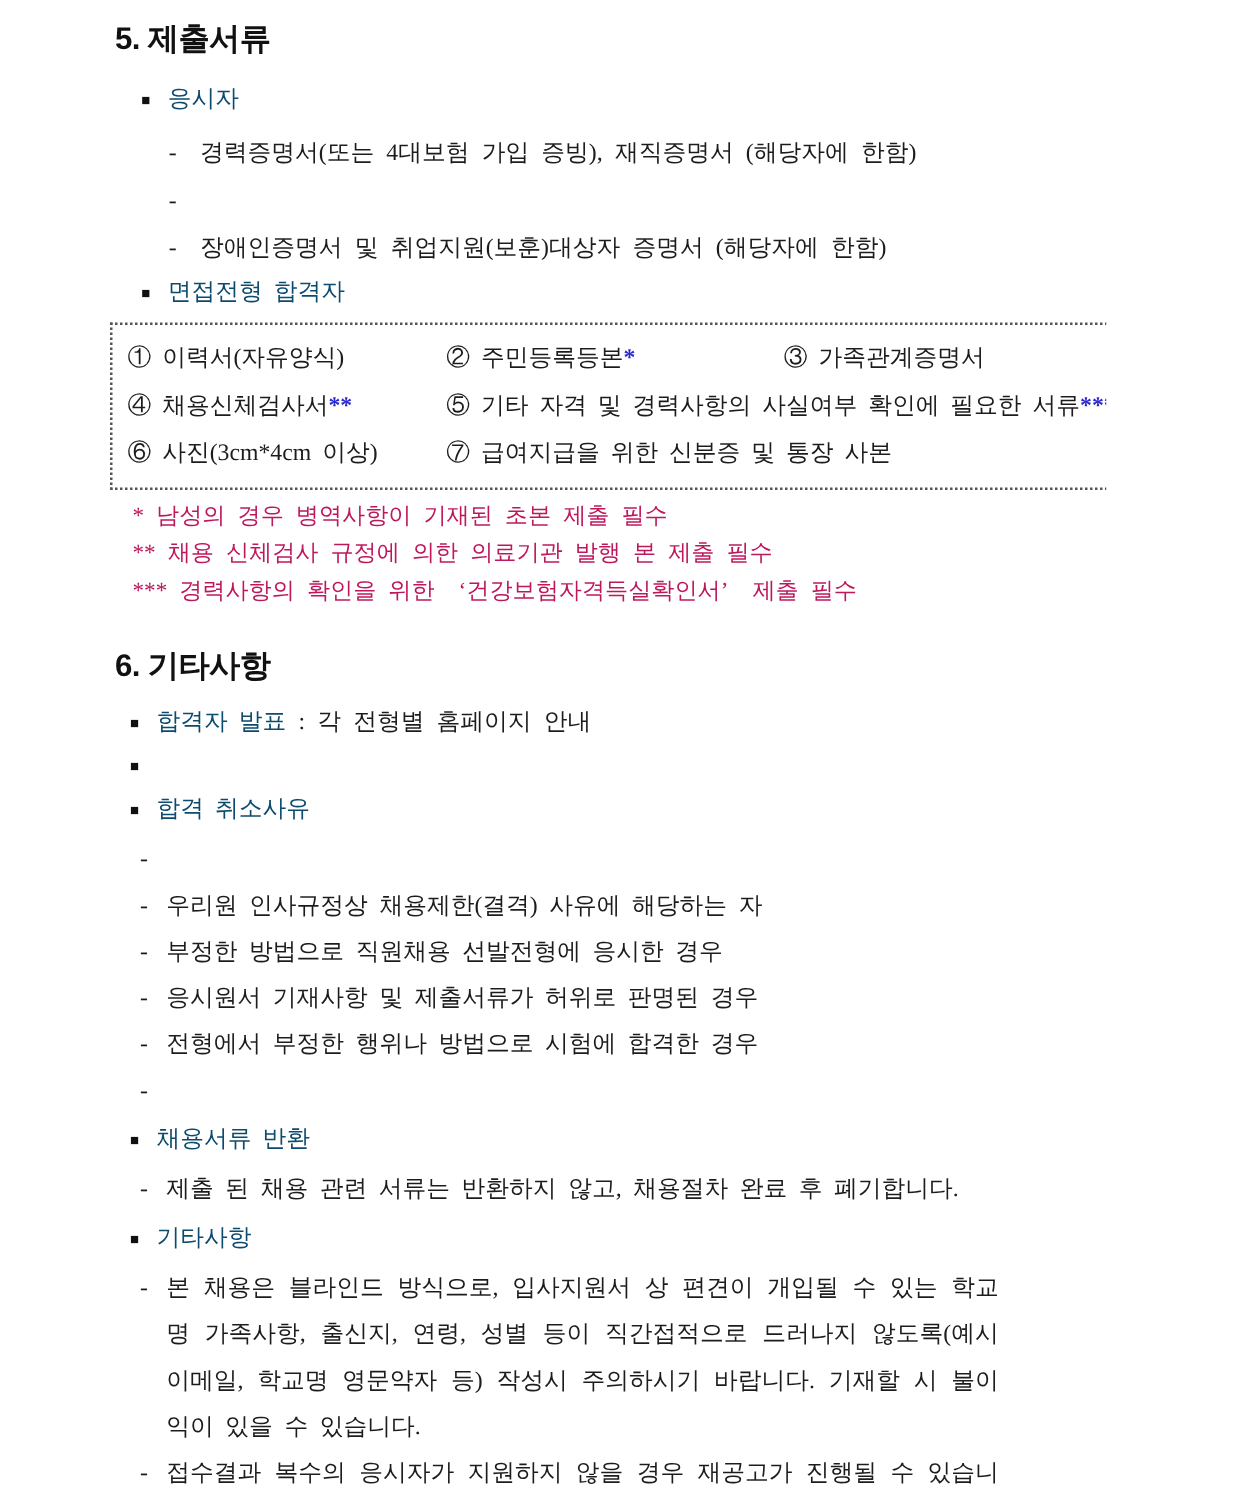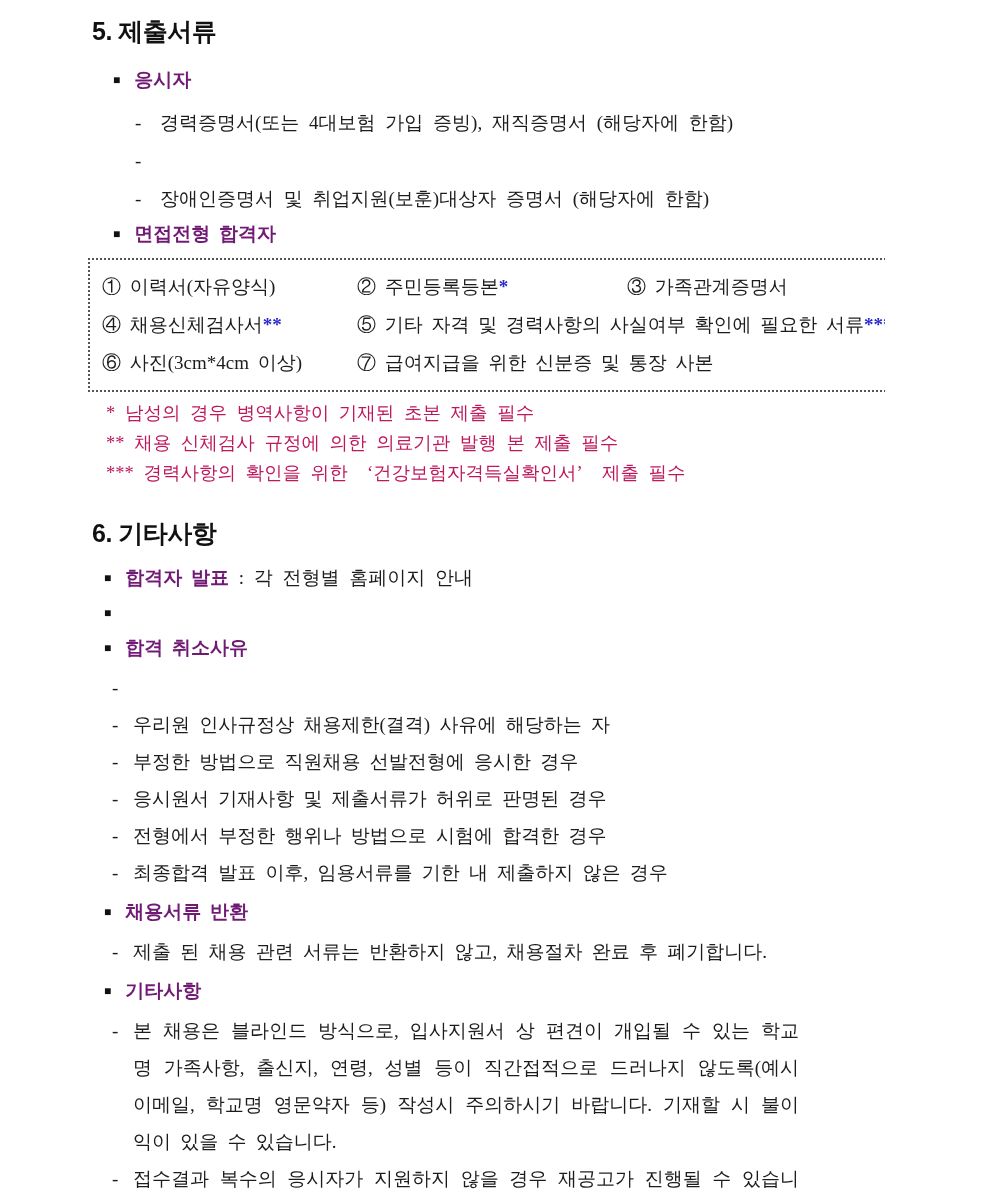--- a/index.html
+++ b/index.html
@@ -37,23 +37,23 @@
   .s5 .bullet-row { margin-left: 21px; }
   .sq {
     font-size: 12px;
     line-height: 28px;
     margin-right: 14px;
     color: #111;
     flex: 0 0 auto;
     align-self: center;
   }
   .blabel {
-    font-weight: 700;
+    font-weight: 400;
     word-spacing: 4px;
-    color: #701a75;
+    color: #0c4a6e;
   }
   .brest { word-spacing: 5px; }
 
   
   .dash-row { display: flex; align-items: baseline; }
   .dash { flex: 0 0 25px; }
   .dtext { word-spacing: 5px; text-align: right; }
 
   .s5-dashes { margin-left: 43px; }
   .s5-dashes .dash-row { line-height: 38px; }
@@ -179,21 +179,20 @@
         <div class="dash-row">
           <span class="dash">-</span>
           <span class="dtext">응시원서 기재사항 및 제출서류가 허위로 판명된 경우</span>
         </div>
         <div class="dash-row">
           <span class="dash">-</span>
           <span class="dtext">전형에서 부정한 행위나 방법으로 시험에 합격한 경우</span>
         </div>
         <div class="dash-row">
           <span class="dash">-</span>
-          <span class="dtext">최종합격 발표 이후, 임용서류를 기한 내 제출하지 않은 경우</span>
         </div>
       </div>
 
       <div class="bullet-row">
         <span class="sq">■</span>
         <span class="blabel">채용서류 반환</span>
       </div>
 
       <div class="s6-dashes">
         <div class="dash-row">

